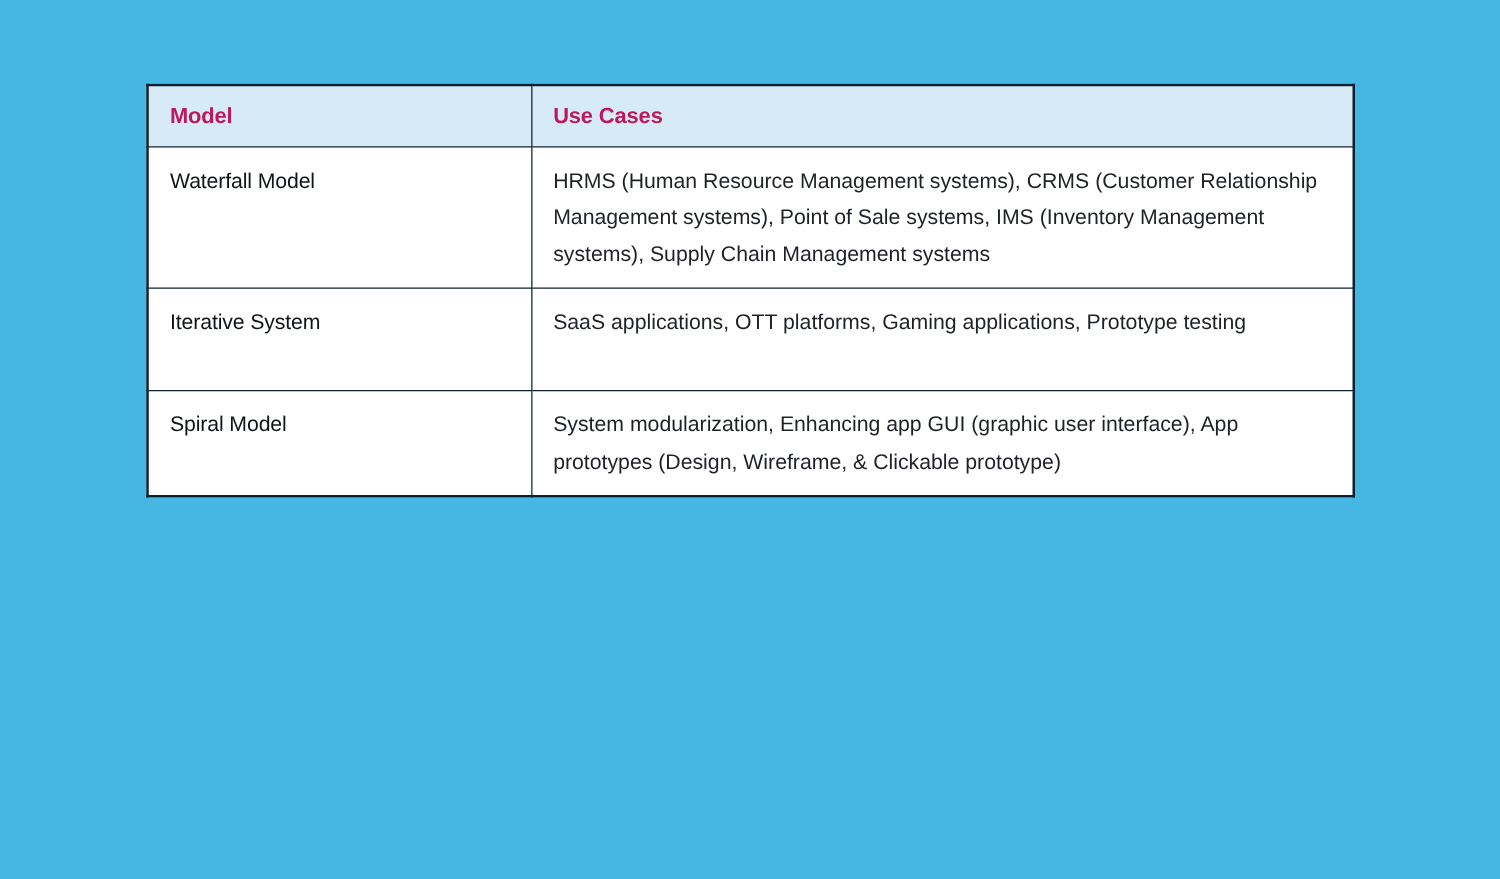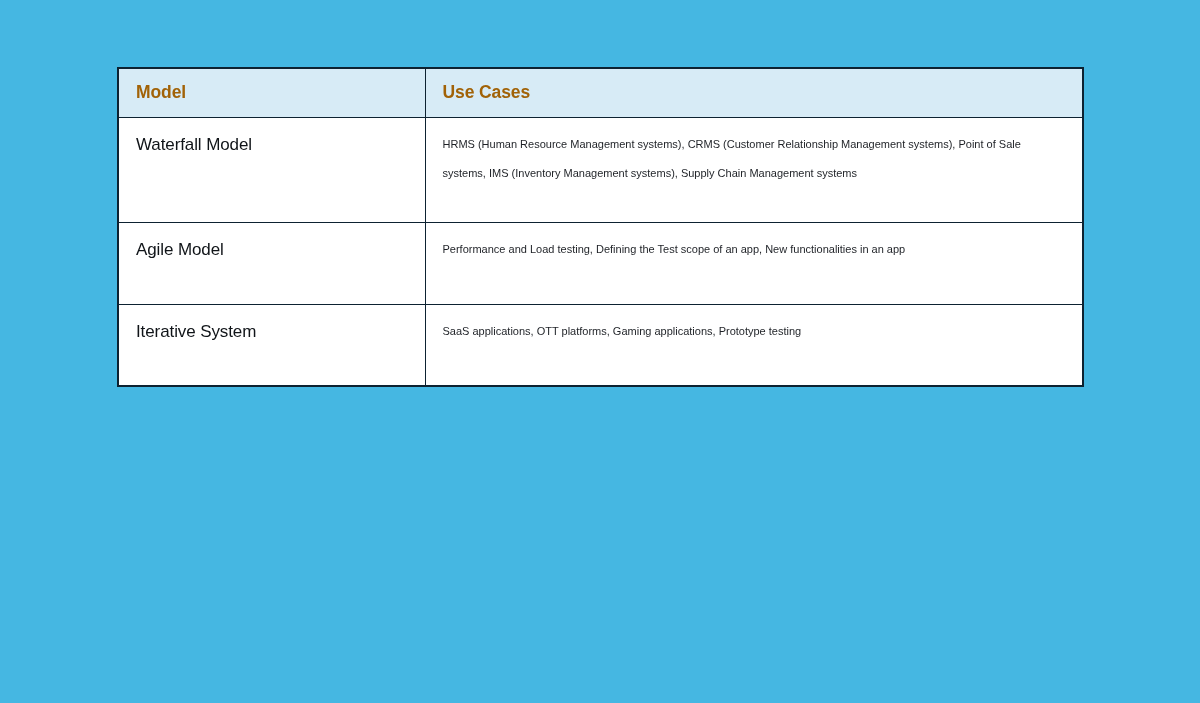--- a/index.html
+++ b/index.html
@@ -34,21 +34,21 @@
     text-align: left;
     box-sizing: border-box;
   }
   .models-table th {
     background: #d7ebf6;
     height: 49px;
     padding: 0 17px;
     vertical-align: middle;
     font-size: 17.5px;
     font-weight: 700;
-    color: #a16207;
+    color: #be185d;
     letter-spacing: -0.1px;
   }
   .models-table th.col-model {
     width: 307px;
   }
   tr.body-row {
     height: 82px;
   }
   tr.body-row.tall {
     height: 105px;
@@ -58,21 +58,21 @@
     padding: 12px 17px 12px 17px;
     font-size: 17px;
     font-weight: 400;
     line-height: 29px;
     color: #101418;
     letter-spacing: -0.1px;
   }
   td.usecases-cell {
     vertical-align: top;
     padding: 12px 18px 12px 17px;
-    font-size: 11px;
+    font-size: 17px;
     font-weight: 400;
     line-height: 29.5px;
     color: #1e2126;
   }
 </style>
 </head>
 <body style="background: rgb(69, 183, 226);">
 
 <div class="page">
   <table class="models-table">
@@ -81,22 +81,22 @@
         <th class="col-model" style="background: rgb(215, 235, 246);">Model</th>
         <th class="col-usecases" style="background: rgb(215, 235, 246);">Use Cases</th>
       </tr>
     </thead>
     <tbody id="table-body">
         <tr class="body-row tall">
           <td class="model-cell">Waterfall Model</td>
           <td class="usecases-cell">HRMS (Human Resource Management systems), CRMS (Customer Relationship Management systems), Point of Sale systems, IMS (Inventory Management systems), Supply Chain Management systems</td>
         </tr>
         <tr class="body-row">
-          <td class="model-cell">Agile Model</td>
-          <td class="usecases-cell">Performance and Load testing, Defining the Test scope of an app, New functionalities in an app</td>
+          <td class="model-cell">Iterative System</td>
+          <td class="usecases-cell">SaaS applications, OTT platforms, Gaming applications, Prototype testing</td>
         </tr>
         <tr class="body-row">
-          <td class="model-cell">Iterative System</td>
-          <td class="usecases-cell">SaaS applications, OTT platforms, Gaming applications, Prototype testing</td>
+          <td class="model-cell">Spiral Model</td>
+          <td class="usecases-cell">System modularization, Enhancing app GUI (graphic user interface), App prototypes (Design, Wireframe, &amp; Clickable prototype)</td>
         </tr>
       </tbody>
   </table>
 </div>
 
 </body></html>

